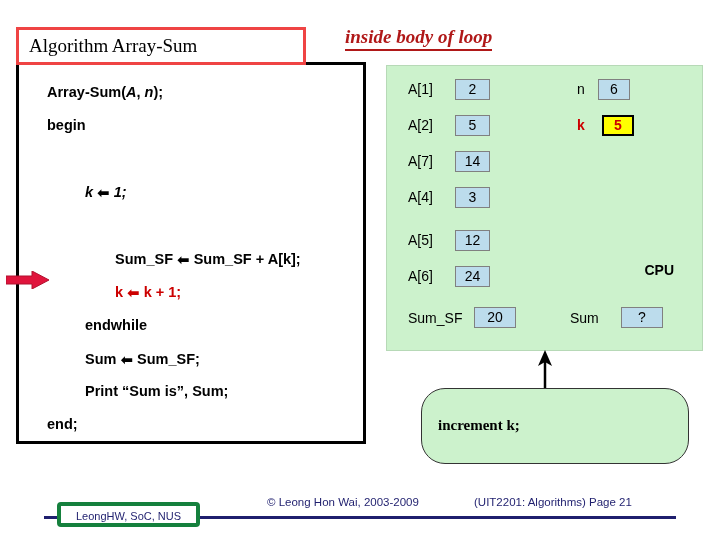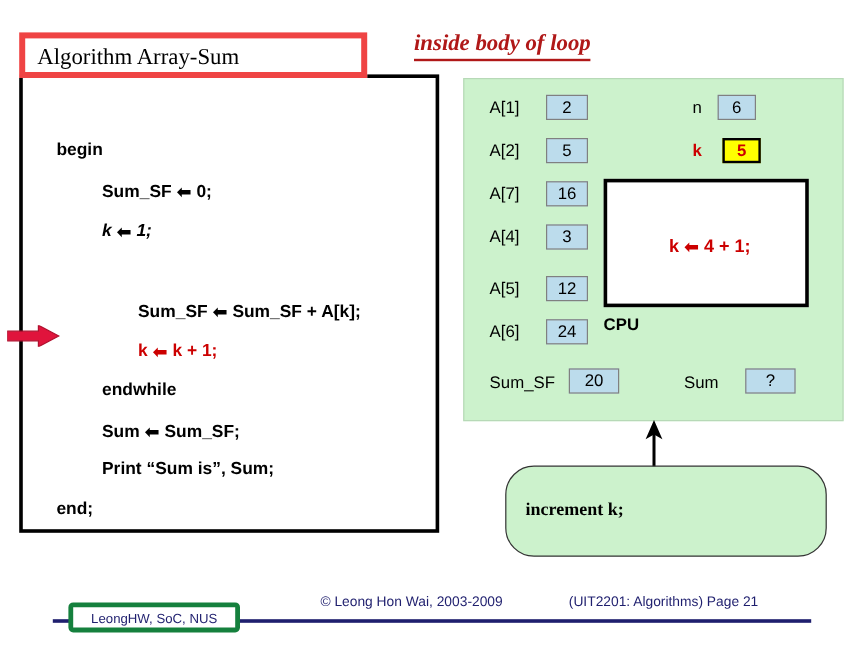--- a/index.html
+++ b/index.html
@@ -21,21 +21,21 @@
     height: 540px;
   }
 
   
   #algo-title-box {
     position: absolute;
     left: 16px;
     top: 27px;
     width: 290px;
     height: 38px;
-    border: 5px solid #ef4444;
+    border: 3px solid #ef4444;
     background: #ffffff;
     box-sizing: border-box;
     z-index: 5;
   }
   #algo-title-text {
     position: absolute;
     left: 10px;
     top: 5px;
     font-family: "Liberation Serif", serif;
     font-size: 19px;
@@ -166,21 +166,21 @@
     font-weight: bold;
     font-size: 15px;
     color: #cc0000;
     white-space: nowrap;
   }
   #cpu-label {
     position: absolute;
     left: 503px;
     top: 262px;
     width: 171px;
-    text-align: left;
+    text-align: right;
     font-family: "Liberation Sans", sans-serif;
     font-weight: bold;
     font-size: 14px;
     color: #000000;
   }
 
   
   #increment-box {
     position: absolute;
     left: 421px;
@@ -258,24 +258,24 @@
 </head>
 <body>
 
 <div class="slide">
 
   <div id="algo-title-box">
     <span id="algo-title-text">Algorithm Array-Sum</span>
   </div>
 
   <div id="algo-body-box">
+    <span class="code-line" style="left:28px; top:19px;">Array-Sum(<span class="it">A</span>, <span class="it">n</span>);</span>
 
     <span class="code-line" style="left:28px; top:52px;">begin</span>
 
-    <span class="code-line" style="left:66px; top:85px;">Sum_SF <span class="arrowglyph">⬅</span> 0;</span>
 
     <span class="code-line" style="left:66px; top:118px;font-style:italic;">k <span class="arrowglyph">⬅</span> 1;</span>
 
 
     <span class="code-line" style="left:96px; top:185px;">Sum_SF <span class="arrowglyph">⬅</span> Sum_SF + A[k];</span>
 
     <span class="code-line red" style="left:96px; top:218px;">k <span class="arrowglyph">⬅</span> k + 1;</span>
 
     <span class="code-line" style="left:66px; top:252px;">endwhile</span>
 
@@ -294,21 +294,21 @@
 
   <div id="memory-panel">
 
     <span class="mem-label" style="left:21px; top:15px;">A[1]</span>
     <div class="val-box" style="left:68px; top:13px; width:35px;">2</div>
 
     <span class="mem-label" style="left:21px; top:51px;">A[2]</span>
     <div class="val-box" style="left:68px; top:49px; width:35px;">5</div>
 
     <span class="mem-label" style="left:21px; top:87px;">A[7]</span>
-    <div class="val-box" style="left:68px; top:85px; width:35px;">16</div>
+    <div class="val-box" style="left:68px; top:85px; width:35px;">14</div>
 
     <span class="mem-label" style="left:21px; top:123px;">A[4]</span>
     <div class="val-box" style="left:68px; top:121px; width:35px;">3</div>
 
     <span class="mem-label" style="left:21px; top:166px;">A[5]</span>
     <div class="val-box" style="left:68px; top:164px; width:35px;">12</div>
 
     <span class="mem-label" style="left:21px; top:202px;">A[6]</span>
     <div class="val-box" style="left:68px; top:200px; width:35px;">24</div>
 
@@ -318,23 +318,20 @@
     <span class="mem-label red" style="left:190px; top:51px;">k</span>
     <div class="val-box highlight" style="left:215px; top:49px; width:32px;">5</div>
 
     <span class="mem-label" style="left:21px; top:244px;">Sum_SF</span>
     <div class="val-box" style="left:87px; top:241px; width:42px;">20</div>
 
     <span class="mem-label" style="left:183px; top:244px;">Sum</span>
     <div class="val-box" style="left:234px; top:241px; width:42px;">?</div>
   </div>
 
-  <div id="cpu-box">
-    <span id="cpu-expr">k <span class="arrowglyph">⬅</span> 4 + 1;</span>
-  </div>
   <div id="cpu-label">CPU</div>
 
   <svg id="up-arrow" viewBox="0 0 26 42">
     <line x1="13" y1="42" x2="13" y2="8" stroke="#000000" stroke-width="2.5"></line>
     <polygon points="13,0 20,16 13,12 6,16" fill="#000000"></polygon>
   </svg>
 
   <div id="increment-box">
     <span id="increment-text">increment k;</span>
   </div>

